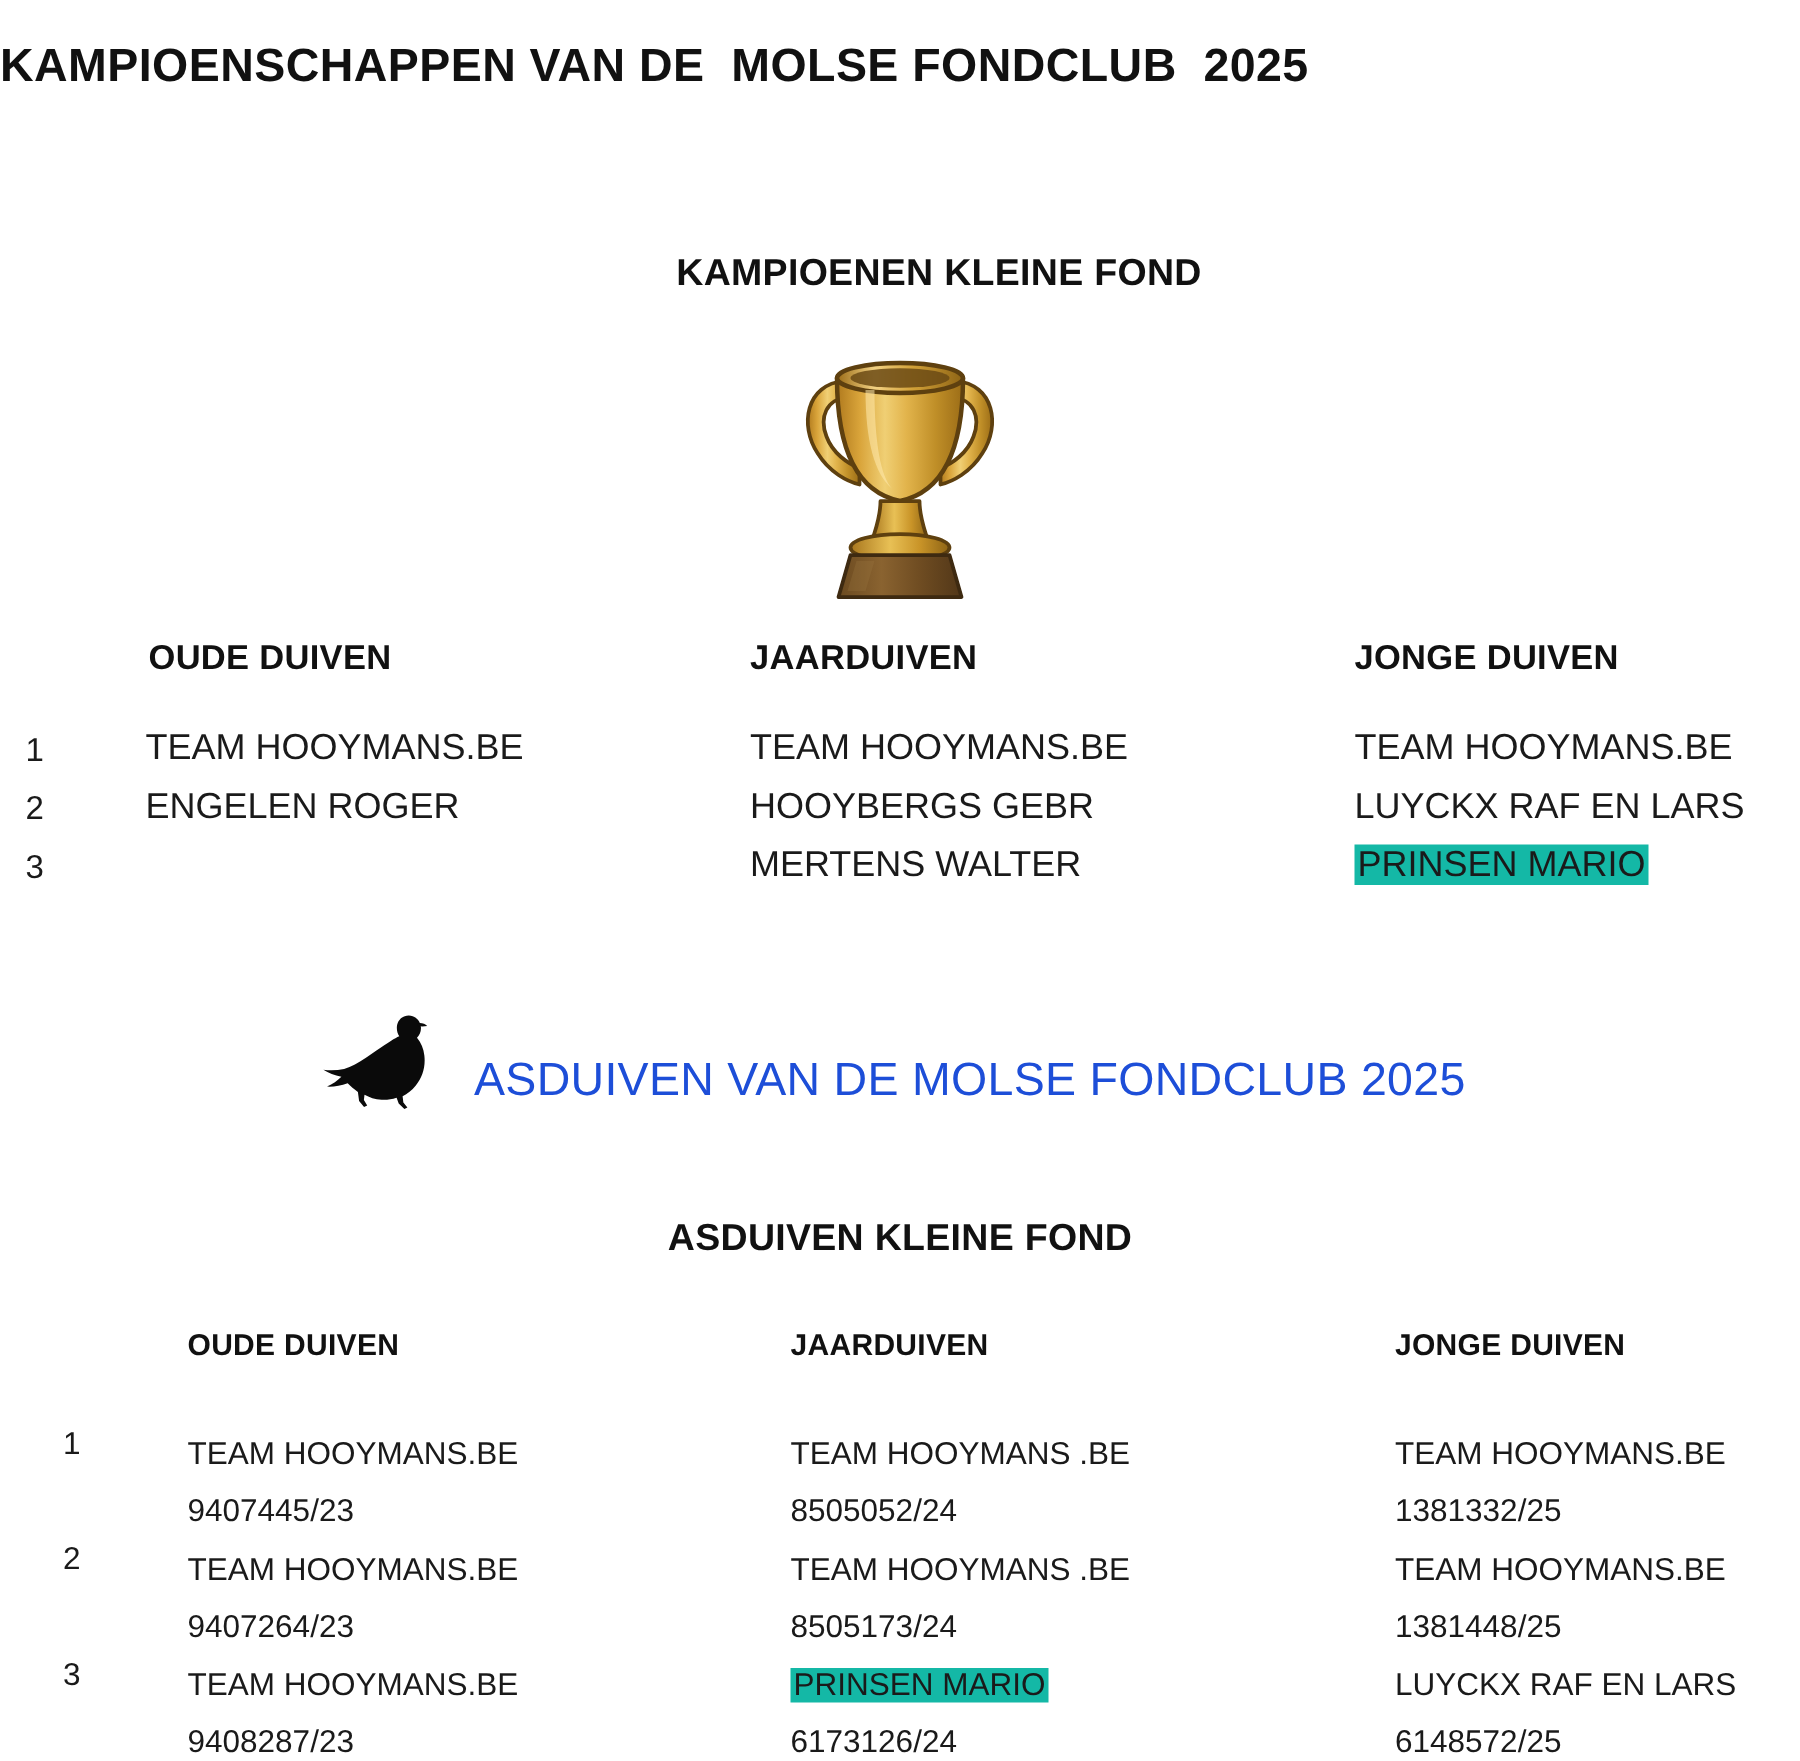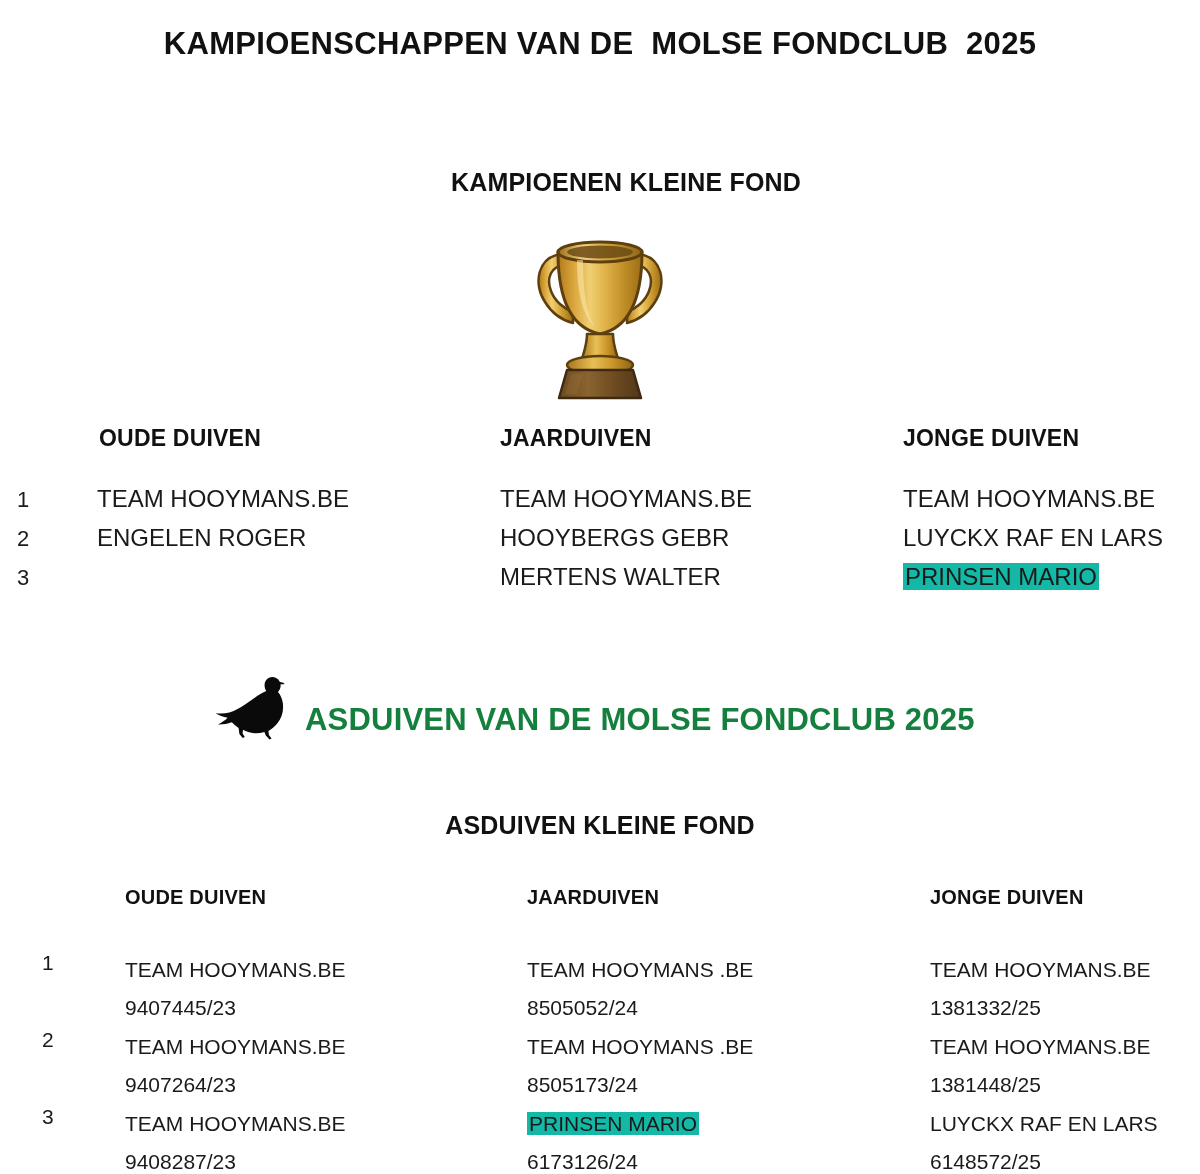--- a/index.html
+++ b/index.html
@@ -15,21 +15,21 @@
     color: #1a1a1a;
     overflow: hidden;
   }
 
   
   .main-title {
     position: absolute;
     top: 26px;
     left: 0;
     width: 1200px;
-    text-align: center;
+    text-align: left;
     font-size: 31px;
     font-weight: bold;
     letter-spacing: 0.3px;
     color: #111111;
     white-space: pre;
   }
 
   .section-title {
     position: absolute;
     left: 0;
@@ -64,26 +64,26 @@
   }
   .pigeon-wrap {
     position: absolute;
     left: 212px;
     top: 0px;
     width: 86px;
     height: 72px;
   }
   .banner-title {
     position: absolute;
-    left: 305px;
+    left: 316px;
     top: 30px;
     font-size: 31px;
-    font-weight: bold;
+    font-weight: normal;
     letter-spacing: 0.2px;
-    color: #15803d;
+    color: #1d4ed8;
     white-space: nowrap;
   }
 
   
   .table-block {
     position: absolute;
     left: 0;
     width: 1200px;
   }
   .table-block.champions { top: 425px; }

